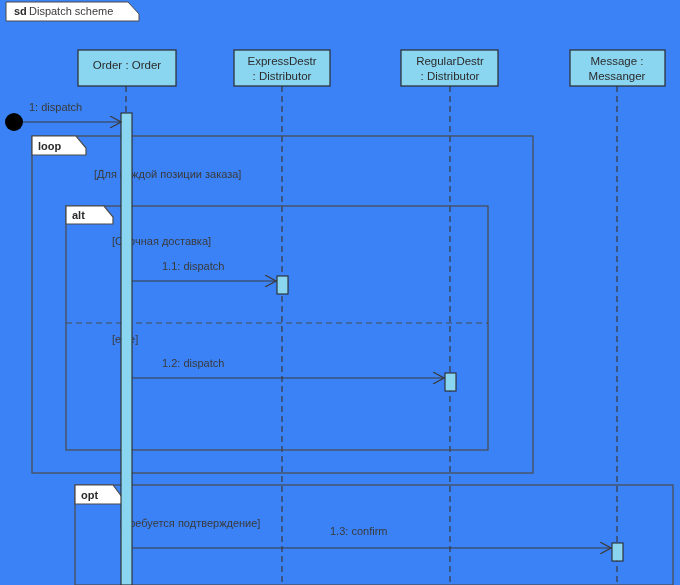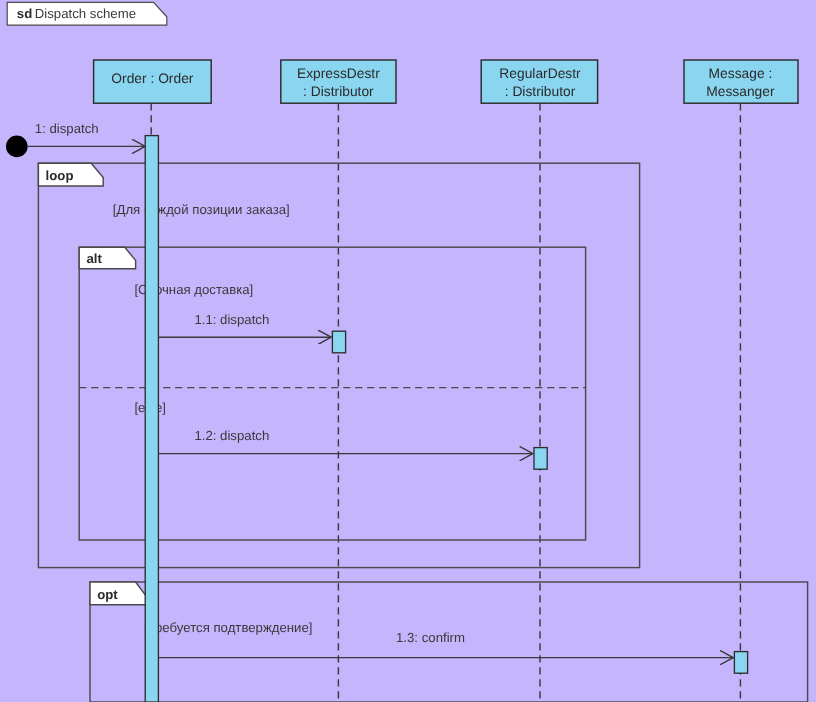--- a/index.html
+++ b/index.html
@@ -7,21 +7,21 @@
     padding: 0;
     background: #ffffff;
   }
   body {
     font-family: "Liberation Sans", sans-serif;
   }
   #canvas {
     position: relative;
     width: 680px;
     height: 585px;
-    background: #c4b5fd;
+    background: #3b82f6;
     overflow: hidden;
   }
   svg.diagram {
     position: absolute;
     left: 0;
     top: 0;
     width: 680px;
     height: 585px;
   }
   .dg-text {

